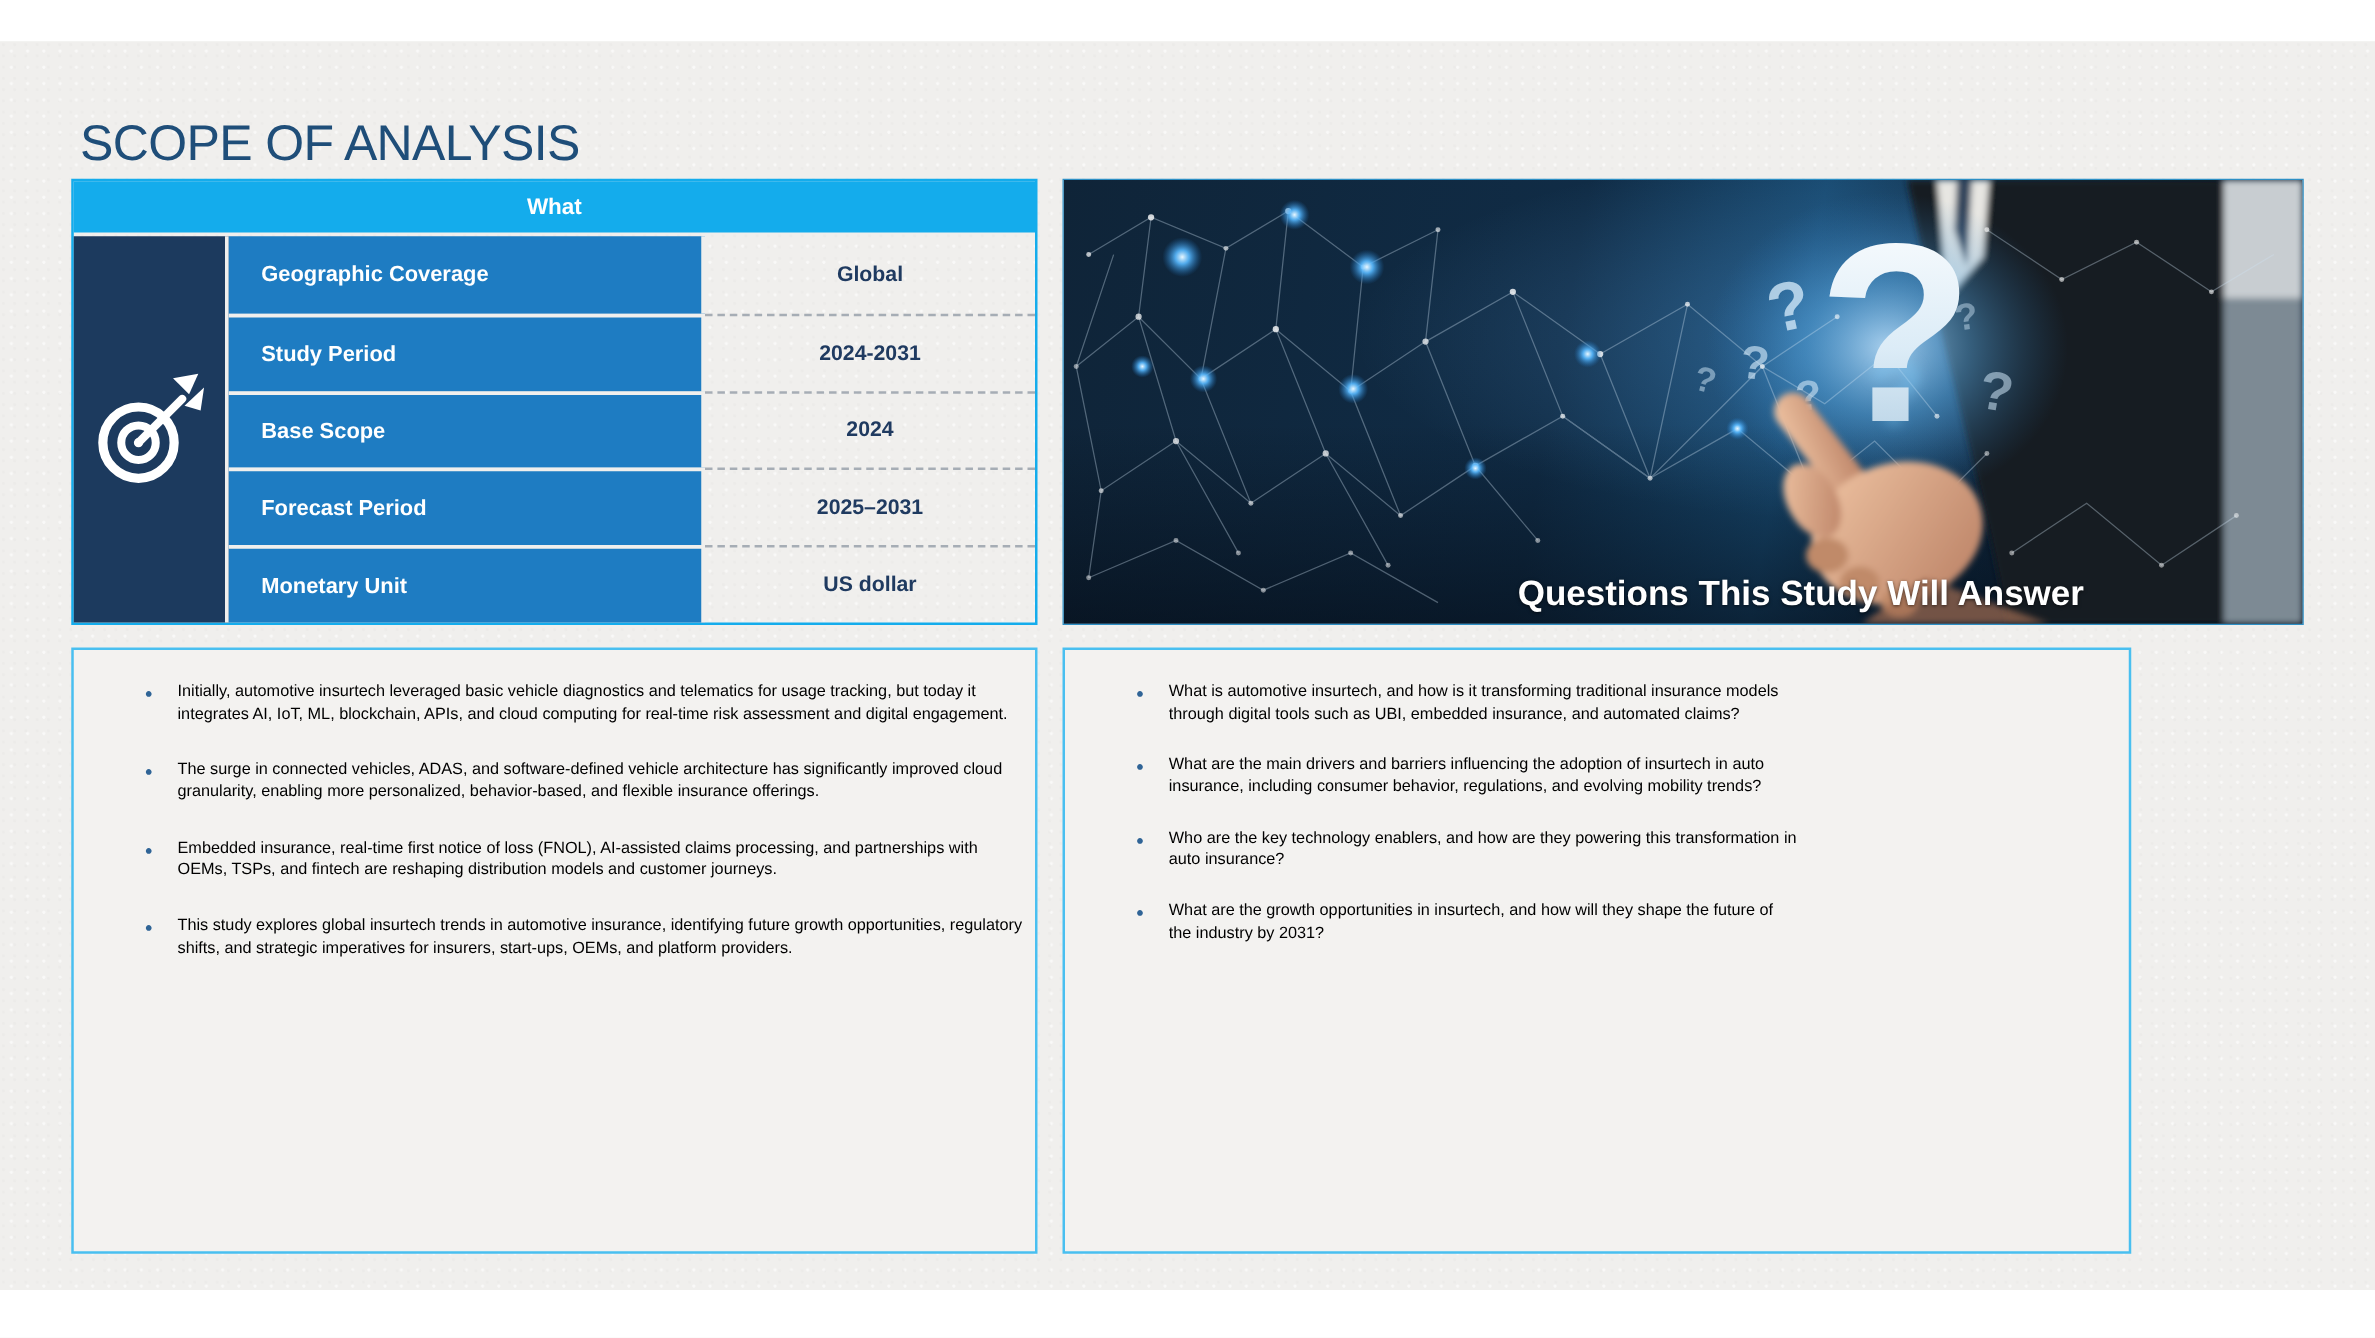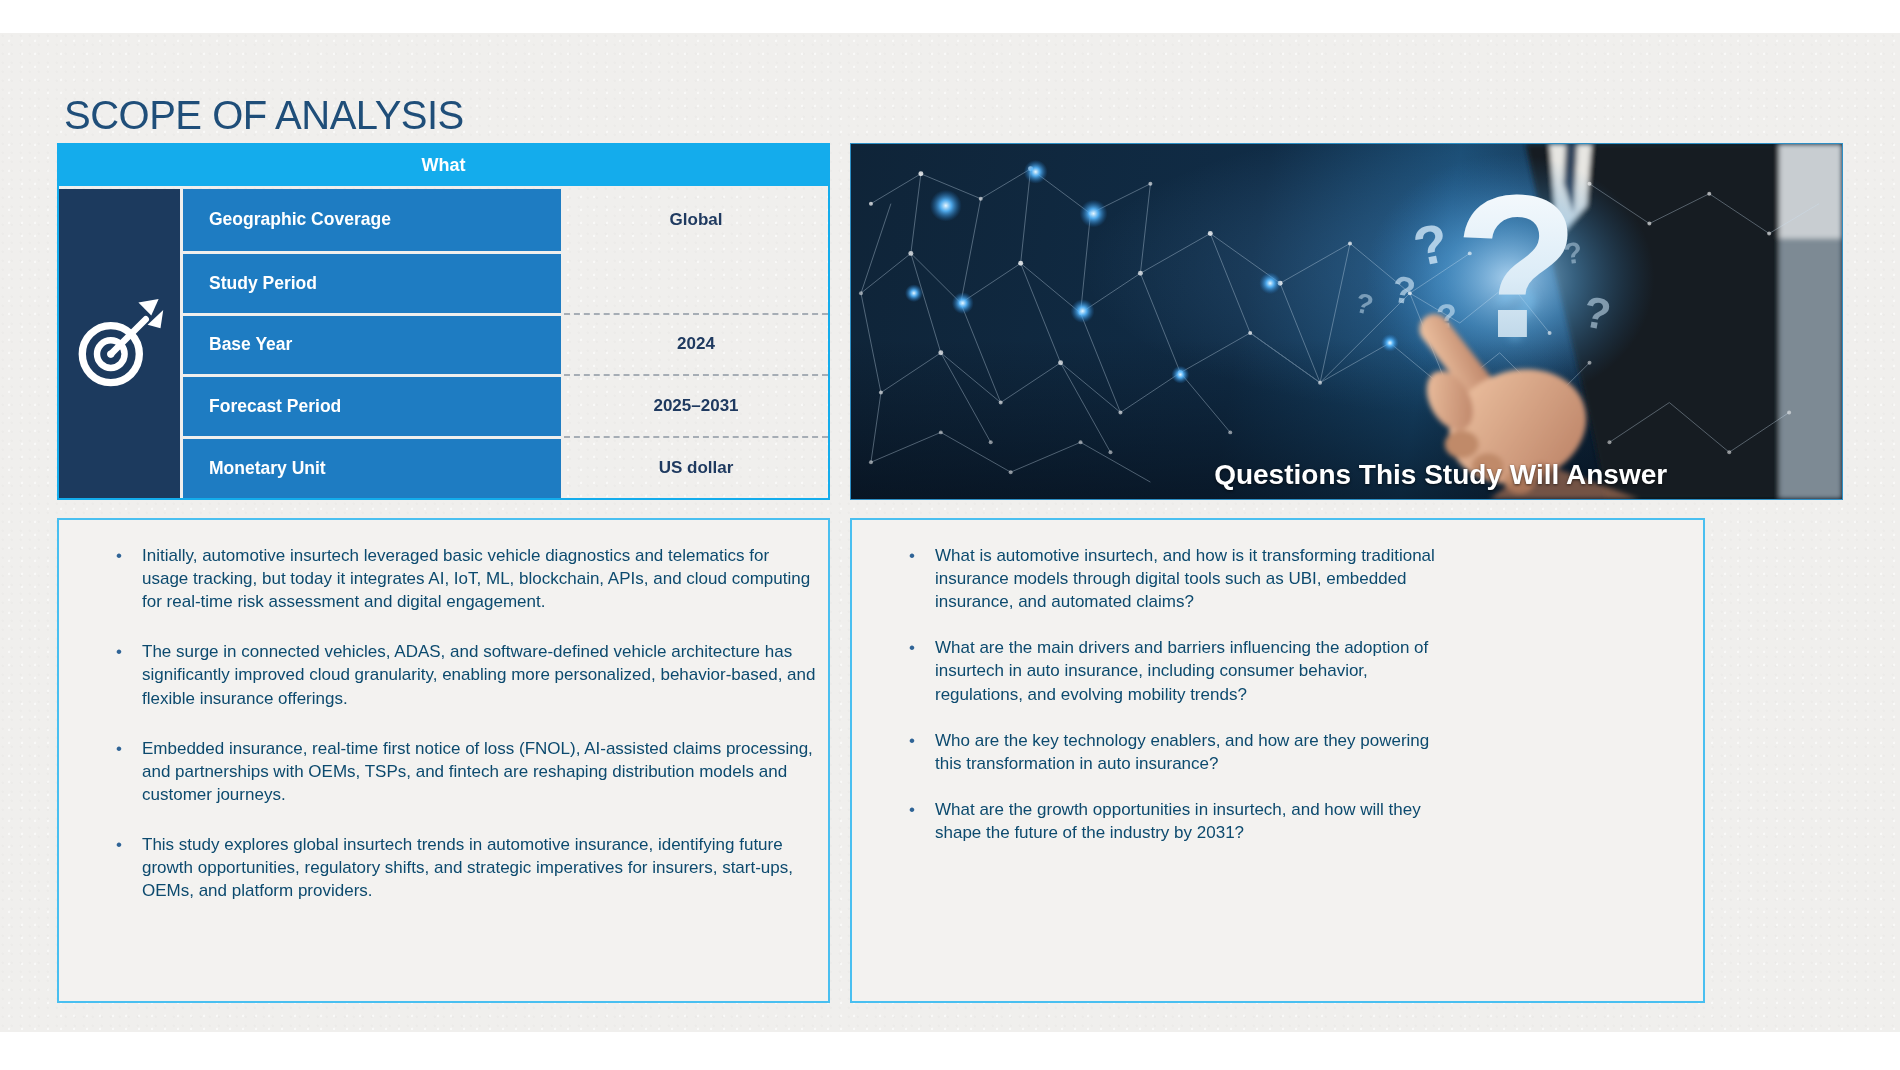--- a/index.html
+++ b/index.html
@@ -44,21 +44,21 @@
   .photo-caption{position:absolute;left:20%;right:1%;bottom:8px;text-align:center;
     color:#ffffff;font-weight:bold;font-size:28px;text-shadow:0 1px 3px rgba(0,0,0,.6);}
 
   
   .bullet-box{position:absolute;top:518px;height:485px;background:#f3f2f0;
     border:2.5px solid #49bff0;box-sizing:border-box;}
   .bullet-box.left{left:57px;width:773px;padding:24px 10px 0 55px;}
   .bullet-box.right{left:850px;width:855px;padding:24px 265px 0 55px;}
   ul.bullets{list-style:none;margin:0;padding:0;}
   ul.bullets li{position:relative;padding-left:28px;margin-bottom:27px;
-    color:#0c4a6e;font-size:17px;line-height:1.36;}
+    color:#000000;font-size:13px;line-height:1.36;}
   ul.bullets li::before{content:"\2022";position:absolute;left:2px;top:0;
     color:#2f6496;font-size:17px;}
   .bullet-box.right ul.bullets li{margin-bottom:23px;}
 </style>
 </head>
 <body>
 
 <div class="slide-bg"></div>
 
 <h1 class="page-title">SCOPE OF ANALYSIS</h1>
@@ -78,23 +78,24 @@
         <path d="M80,34 L97,18 L94,38 Z" fill="#ffffff"></path>
       </svg>
     </div>
     <div class="t-rows">
         <div class="trow">
         <div class="tlabel">Geographic Coverage</div>
         <div class="tvalue">Global</div>
       </div>
         <div class="trow">
         <div class="tlabel">Study Period</div>
-      </div>
-        <div class="trow">
-        <div class="tlabel">Base Year</div>
+        <div class="tvalue">2024-2031</div>
+      </div>
+        <div class="trow">
+        <div class="tlabel">Base Scope</div>
         <div class="tvalue">2024</div>
       </div>
         <div class="trow">
         <div class="tlabel">Forecast Period</div>
         <div class="tvalue">2025–2031</div>
       </div>
         <div class="trow">
         <div class="tlabel">Monetary Unit</div>
         <div class="tvalue">US dollar</div>
       </div>

